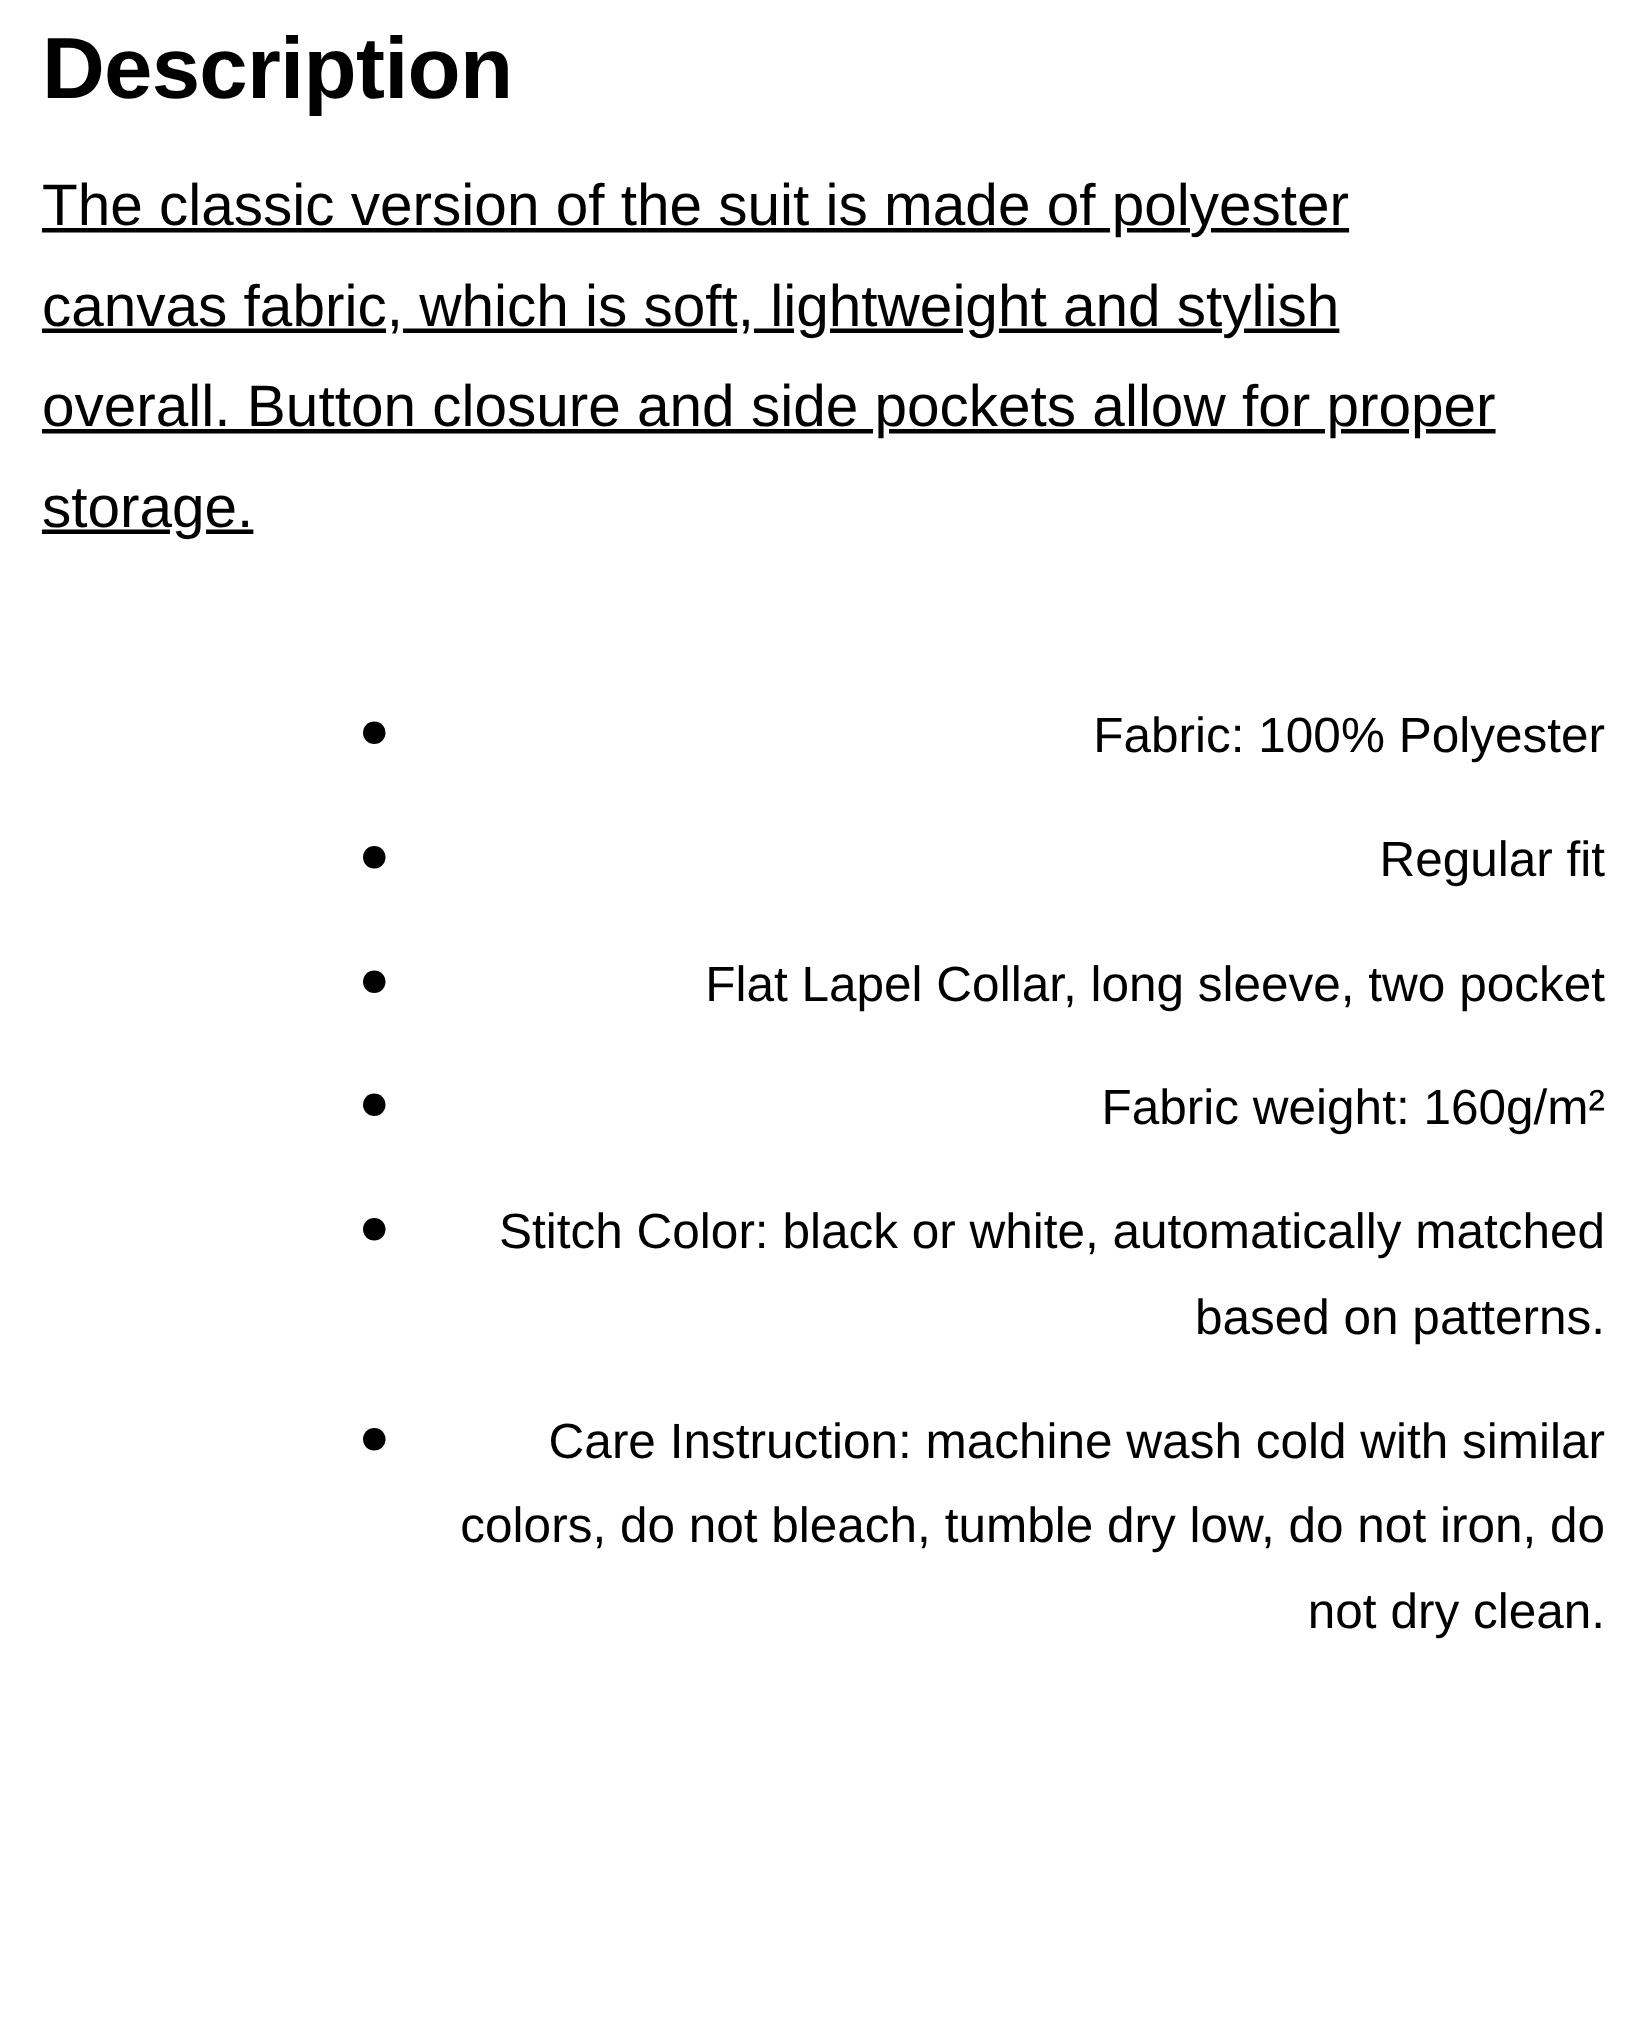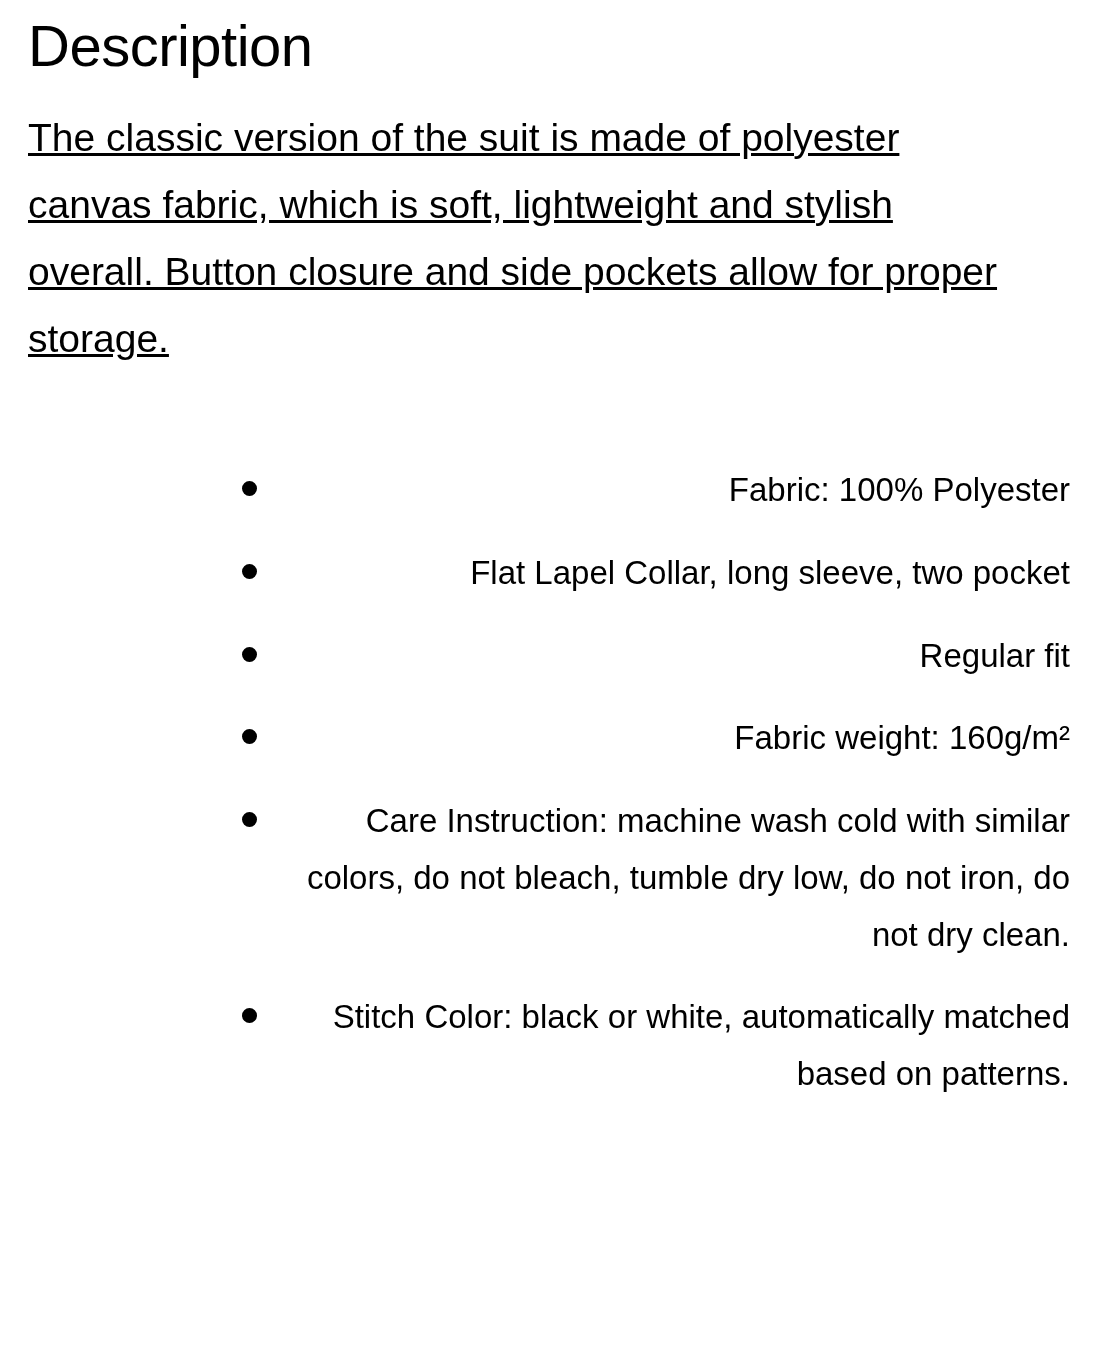--- a/index.html
+++ b/index.html
@@ -16,21 +16,21 @@
   }
   .page {
     width: 1098px;
     min-height: 1348px;
     box-sizing: border-box;
     padding: 14px 28px 0 28px;
     background: #ffffff;
   }
   .section-title {
     font-size: 58px;
-    font-weight: 400;
+    font-weight: 700;
     line-height: 1.1;
     letter-spacing: -0.5px;
     margin: 0 0 26px 0;
     color: #000000;
   }
   .intro {
     font-size: 39px;
     line-height: 1.72;
     font-weight: 400;
     margin: 0;
@@ -75,32 +75,32 @@
 
   <p class="intro">The classic version of the suit is made of polyester canvas fabric, which is soft, lightweight and stylish overall. Button closure and side pockets allow for proper storage.</p>
 
   <ul class="spec-list">
     <li class="spec-item">
       <span class="bullet"></span>
       <span>Fabric: 100% Polyester</span>
     </li>
     <li class="spec-item">
       <span class="bullet"></span>
-      <span>Flat Lapel Collar, long sleeve, two pocket</span>
+      <span>Regular fit</span>
     </li>
     <li class="spec-item">
       <span class="bullet"></span>
-      <span>Regular fit</span>
+      <span>Flat Lapel Collar, long sleeve, two pocket</span>
     </li>
     <li class="spec-item">
       <span class="bullet"></span>
       <span>Fabric weight: 160g/m²</span>
     </li>
     <li class="spec-item">
       <span class="bullet"></span>
-      <span>Care Instruction: machine wash cold with similar colors, do not bleach, tumble dry low, do not iron, do not dry clean.</span>
+      <span>Stitch Color: black or white, automatically matched based on patterns.</span>
     </li>
     <li class="spec-item">
       <span class="bullet"></span>
-      <span>Stitch Color: black or white, automatically matched based on patterns.</span>
+      <span>Care Instruction: machine wash cold with similar colors, do not bleach, tumble dry low, do not iron, do not dry clean.</span>
     </li>
   </ul>
 </div>
 
 </body></html>

